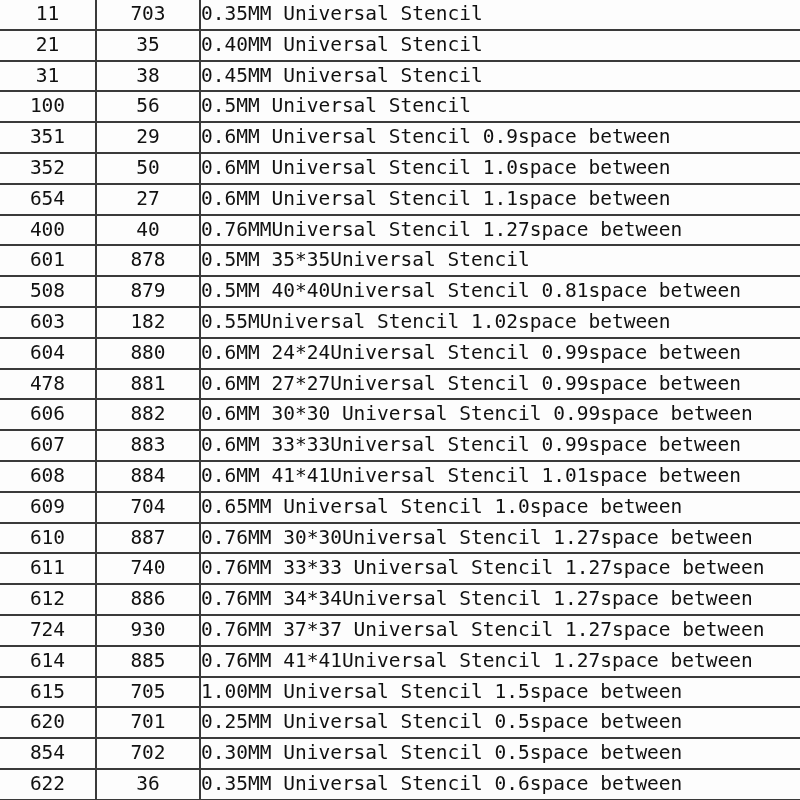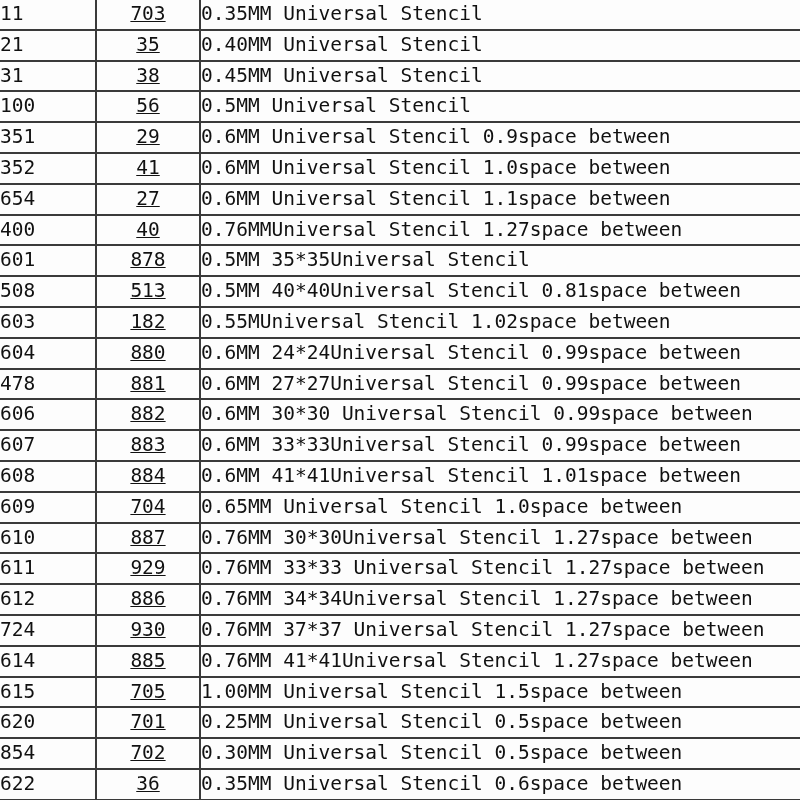--- a/index.html
+++ b/index.html
@@ -46,31 +46,30 @@
     background: #fdfdfd;
     letter-spacing: 0px;
   }
 
   
   #product-table tr:first-child td {
     border-top: 0;
   }
 
   .cell-code {
-    text-align: left;
+    text-align: center;
     border-right: 2px solid #3a3a3a !important;
     padding-right: 10px;
     box-sizing: border-box;
   }
   .cell-num {
     text-align: center;
     border-right: 2px solid #3a3a3a !important;
     padding-right: 8px;
     box-sizing: border-box;
-    text-decoration: underline;
   }
   .cell-desc {
     text-align: left;
     padding-left: 5px;
     box-sizing: border-box;
   }
 </style>
 </head>
 <body>
 
@@ -101,41 +100,41 @@
         <td class="cell-num">56</td>
         <td class="cell-desc">0.5MM Universal Stencil</td>
       </tr>
       <tr>
         <td class="cell-code">351</td>
         <td class="cell-num">29</td>
         <td class="cell-desc">0.6MM Universal Stencil 0.9space between</td>
       </tr>
       <tr>
         <td class="cell-code">352</td>
-        <td class="cell-num">41</td>
+        <td class="cell-num">50</td>
         <td class="cell-desc">0.6MM Universal Stencil 1.0space between</td>
       </tr>
       <tr>
         <td class="cell-code">654</td>
         <td class="cell-num">27</td>
         <td class="cell-desc">0.6MM Universal Stencil 1.1space between</td>
       </tr>
       <tr>
         <td class="cell-code">400</td>
         <td class="cell-num">40</td>
         <td class="cell-desc">0.76MMUniversal Stencil 1.27space between</td>
       </tr>
       <tr>
         <td class="cell-code">601</td>
         <td class="cell-num">878</td>
         <td class="cell-desc">0.5MM 35*35Universal Stencil</td>
       </tr>
       <tr>
         <td class="cell-code">508</td>
-        <td class="cell-num">513</td>
+        <td class="cell-num">879</td>
         <td class="cell-desc">0.5MM 40*40Universal Stencil 0.81space between</td>
       </tr>
       <tr>
         <td class="cell-code">603</td>
         <td class="cell-num">182</td>
         <td class="cell-desc">0.55MUniversal Stencil 1.02space between</td>
       </tr>
       <tr>
         <td class="cell-code">604</td>
         <td class="cell-num">880</td>
@@ -166,21 +165,21 @@
         <td class="cell-num">704</td>
         <td class="cell-desc">0.65MM Universal Stencil 1.0space between</td>
       </tr>
       <tr>
         <td class="cell-code">610</td>
         <td class="cell-num">887</td>
         <td class="cell-desc">0.76MM 30*30Universal Stencil 1.27space between</td>
       </tr>
       <tr>
         <td class="cell-code">611</td>
-        <td class="cell-num">929</td>
+        <td class="cell-num">740</td>
         <td class="cell-desc">0.76MM 33*33 Universal Stencil 1.27space between</td>
       </tr>
       <tr>
         <td class="cell-code">612</td>
         <td class="cell-num">886</td>
         <td class="cell-desc">0.76MM 34*34Universal Stencil 1.27space between</td>
       </tr>
       <tr>
         <td class="cell-code">724</td>
         <td class="cell-num">930</td>

